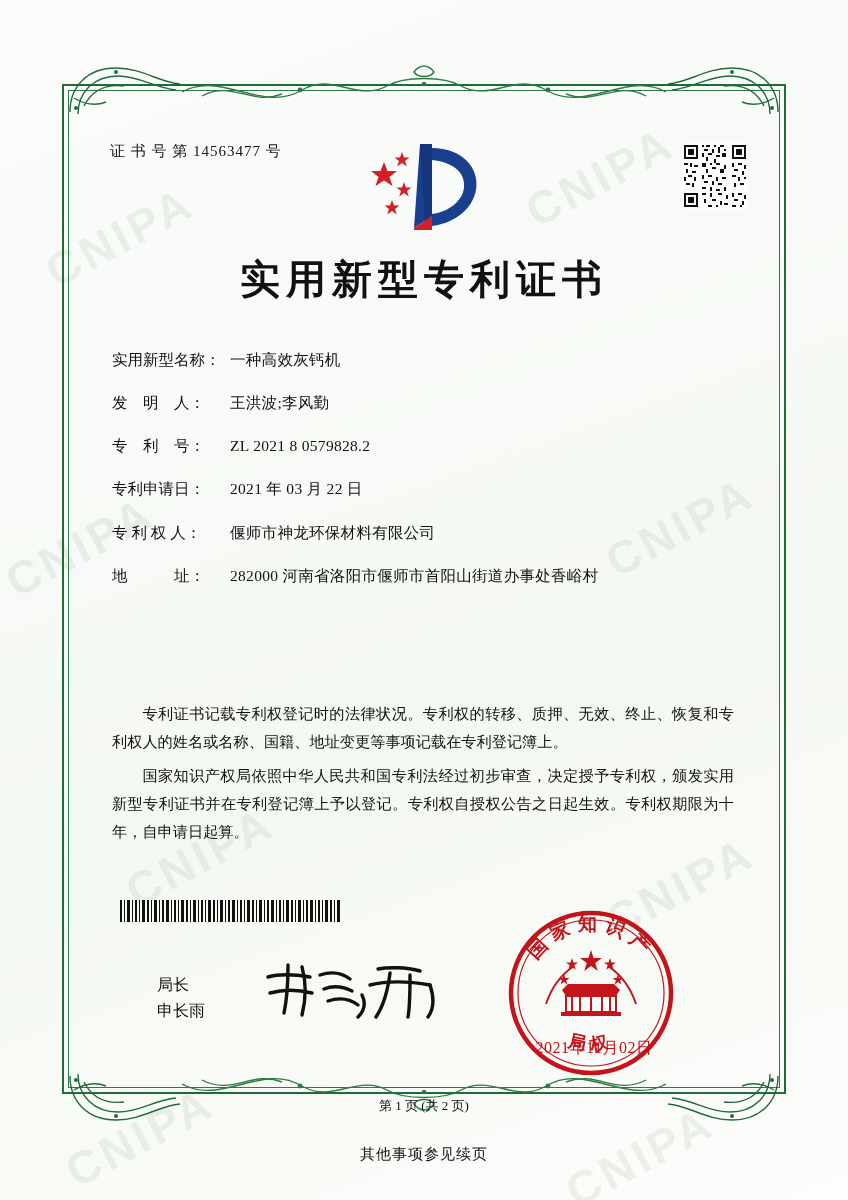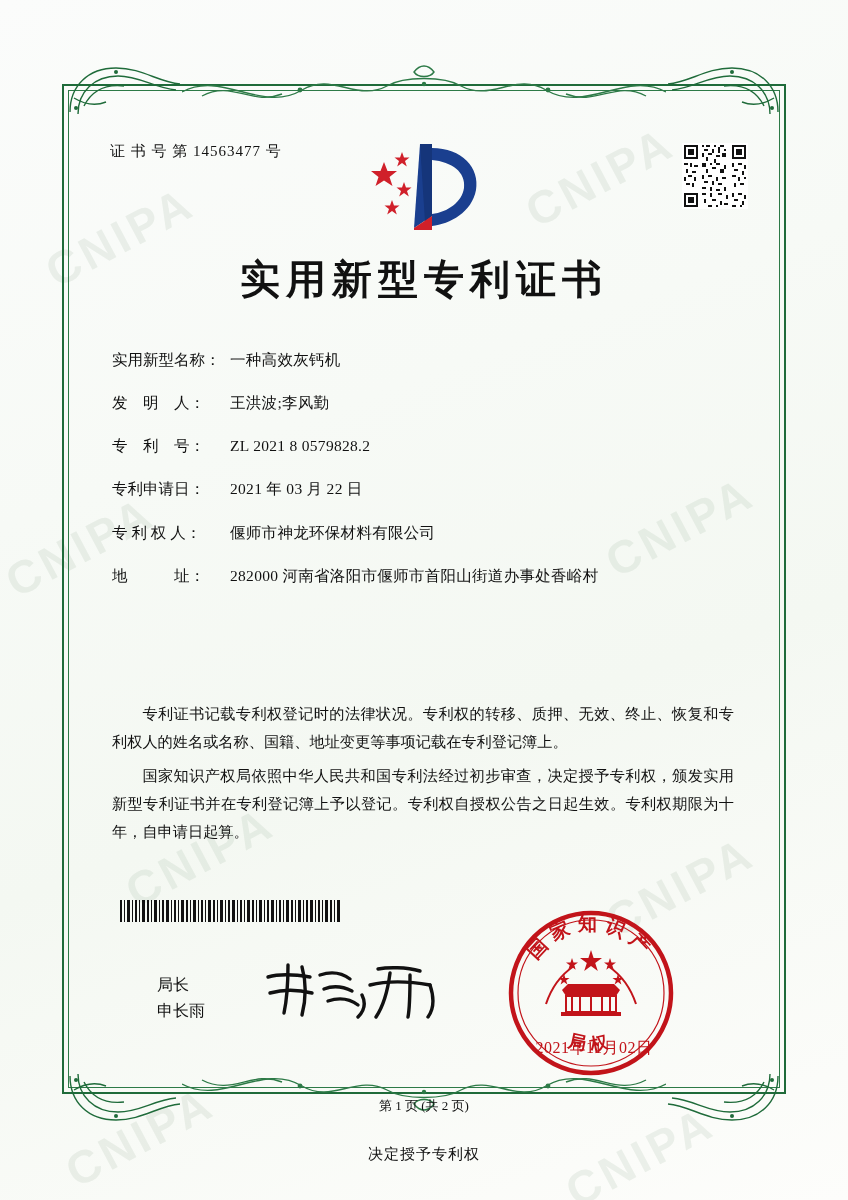--- a/index.html
+++ b/index.html
@@ -608,15 +608,15 @@
     <text font-family="'Liberation Serif', serif" font-size="19" font-weight="700" fill="#c2141a" letter-spacing="7">
       <textPath href="#sealArcTop" startOffset="50%" text-anchor="middle">国家知识产</textPath>
     </text>
     <text font-family="'Liberation Serif', serif" font-size="18" font-weight="700" fill="#c2141a" letter-spacing="6">
       <textPath href="#sealArcBottom" startOffset="50%" text-anchor="middle">局权</textPath>
     </text>
   </svg>
   <div class="seal-date">2021年11月02日</div>
 
   <div class="page-num">第 1 页 (共 2 页)</div>
-  <div class="footer-note">决定授予专利权</div>
+  <div class="footer-note">其他事项参见续页</div>
 
 </div>
 
 </body></html>

